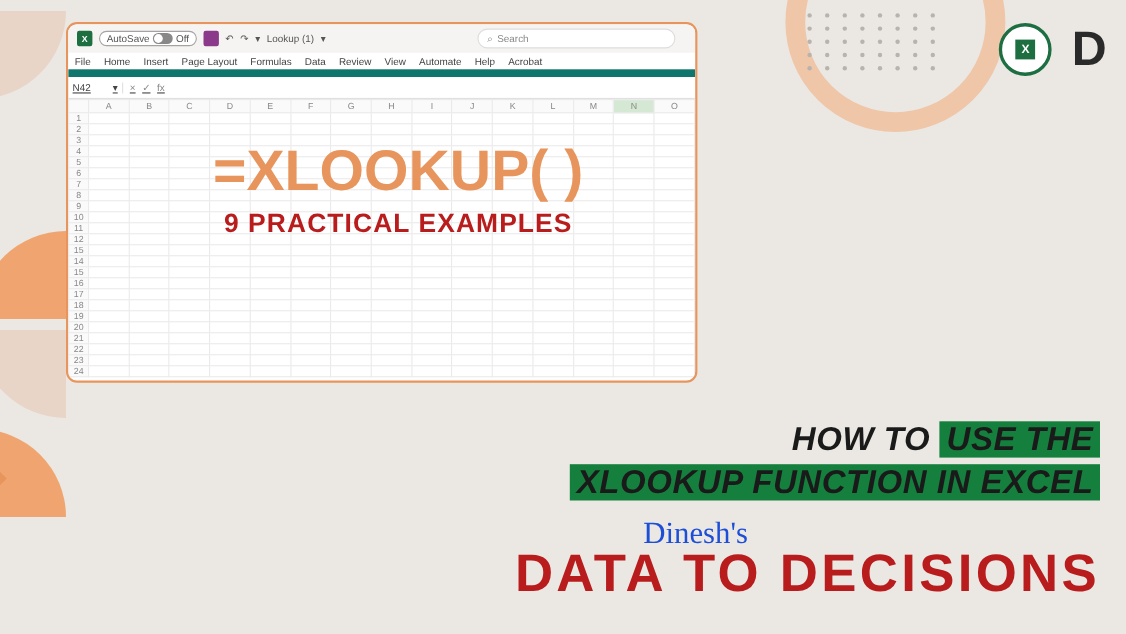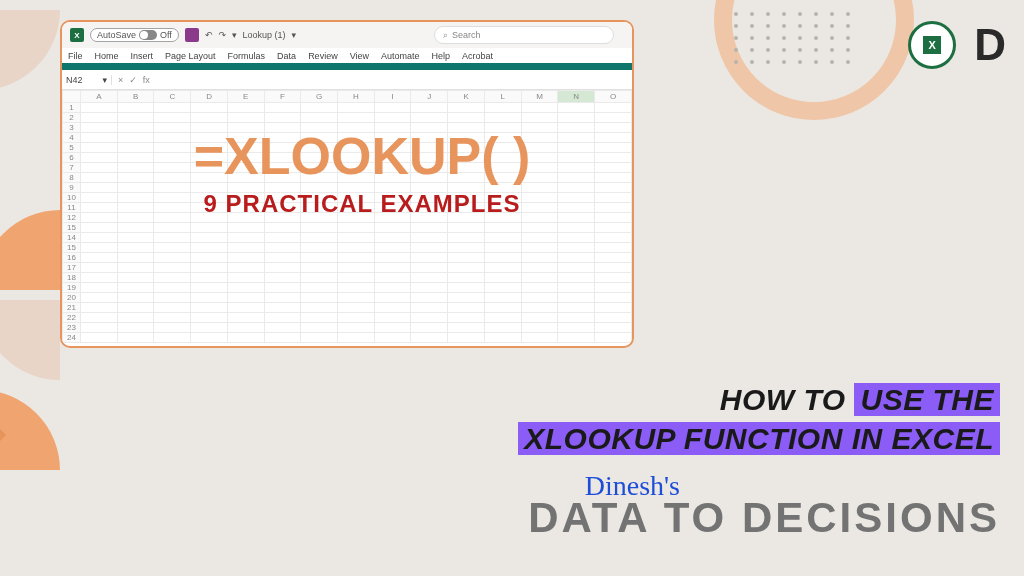--- a/index.html
+++ b/index.html
@@ -42,21 +42,21 @@
 .autosave-pill { background: #fff; border: 1px solid #a3a3a3; border-radius: 8px; padding: 1px 6px; display: flex; align-items: center; gap: 3px; }
 .autosave-toggle { width: 18px; height: 10px; background: #888; border-radius: 5px; position: relative; }
 .autosave-toggle::after { content: ''; position: absolute; left: 1px; top: 1px; width: 8px; height: 8px; background: #fff; border-radius: 50%; }
 .qat-icon { width: 14px; height: 14px; background: #8b3a8b; border-radius: 2px; }
 .file-label { color: #555; }
 .searchbox { margin-left: auto; margin-right: 10px; width: 180px; height: 18px; background: #fff; border: 1px solid #ddd; border-radius: 10px; display: flex; align-items: center; padding: 0 8px; gap: 4px; color: #888; }
 
 .ribbon-tabs { height: 22px; background: #fff; display: flex; align-items: center; padding: 0 6px; gap: 12px; font-size: 9px; color: #444; border-bottom: 7px solid #0f766e; }
 .ribbon-tabs span { cursor: default; }
 
-.namebox-row { height: 20px; display: flex; align-items: center; border-bottom: 1px solid #e0e0e0; font-size: 9px; color: #444; }
+.namebox-row { height: 20px; display: flex; align-items: center; border-bottom: 1px solid #e0e0e0; font-size: 9px; color: #444; text-decoration: underline; }
 .namebox { width: 50px; padding: 0 4px; border-right: 1px solid #e0e0e0; display: flex; align-items: center; justify-content: space-between; }
 .fx-area { display: flex; align-items: center; gap: 6px; padding: 0 6px; color: #888; }
 
 .grid { position: relative; width: 100%; height: calc(100% - 68px); }
 .grid table { border-collapse: collapse; width: 100%; table-layout: fixed; }
 .grid th, .grid td { border: 1px solid #eaeaea; font-size: 8px; color: #888; text-align: center; height: 10px; }
 .grid th { background: #fafafa; font-weight: normal; height: 12px; }
 .grid th.rowh { width: 18px; }
 .grid td.rowh { background: #fafafa; width: 18px; }
 .grid th.col-n { background: #d4e8d4; }
@@ -64,23 +64,23 @@
 .overlay { position: absolute; top: 36px; left: 40px; right: 10px; text-align: center; }
 .formula-text { font-size: 52px; font-weight: 800; letter-spacing: 0px; }
 .formula-eq { color: #e7955c; }
 .formula-fn { color: #e7955c; }
 .formula-paren { color: #e7955c; font-weight: 800; }
 .sub-text { font-size: 24px; font-weight: 800; color: #b91c1c; letter-spacing: 1px; margin-top: 4px; }
 
 
 .headline { position: absolute; right: 24px; top: 380px; text-align: right; z-index: 3; }
 .hl-line { font-size: 30px; font-weight: 800; font-style: italic; color: #1a1a1a; letter-spacing: 0.5px; line-height: 1.3; }
-.hl-line .hl-mark { background: #8b5cf6; padding: 0 6px; }
+.hl-line .hl-mark { background: #15803d; padding: 0 6px; }
 .signature { font-family: 'Brush Script MT', cursive; color: #1d4ed8; font-size: 28px; margin-top: 12px; margin-right: 320px; }
-.brand { font-size: 42px; font-weight: 700; color: #737373; letter-spacing: 3px; margin-top: -8px; }
+.brand { font-size: 48px; font-weight: 700; color: #b91c1c; letter-spacing: 3px; margin-top: -8px; }
 </style>
 </head>
 <body>
 
 <div class="bg-arc-right"></div>
 <div class="bg-dots">
   <div class="dot-grid">
     <span></span>
       <span></span>
       <span></span>

